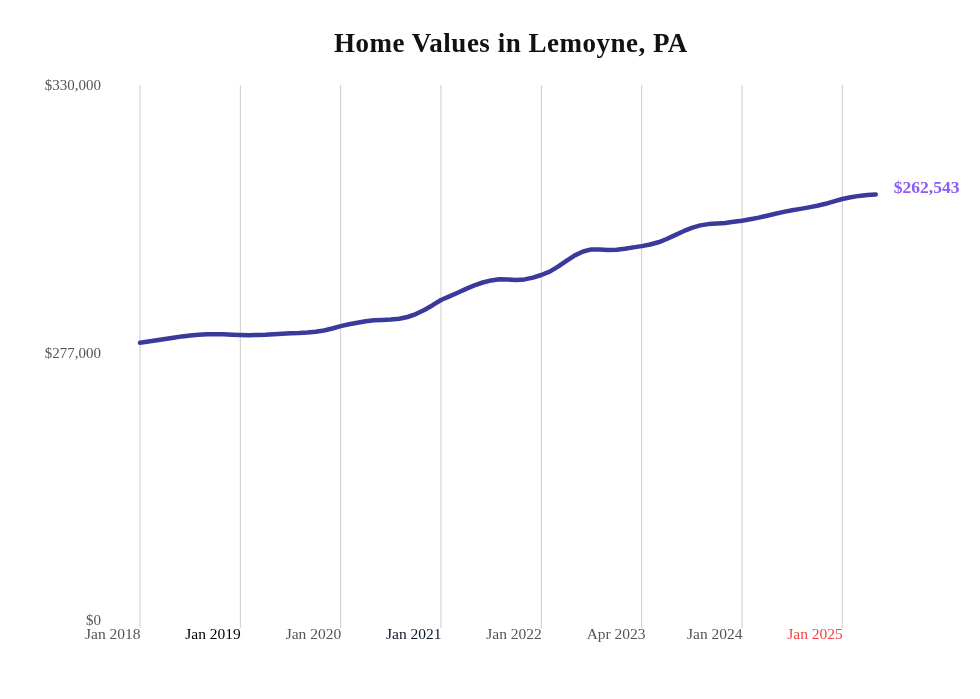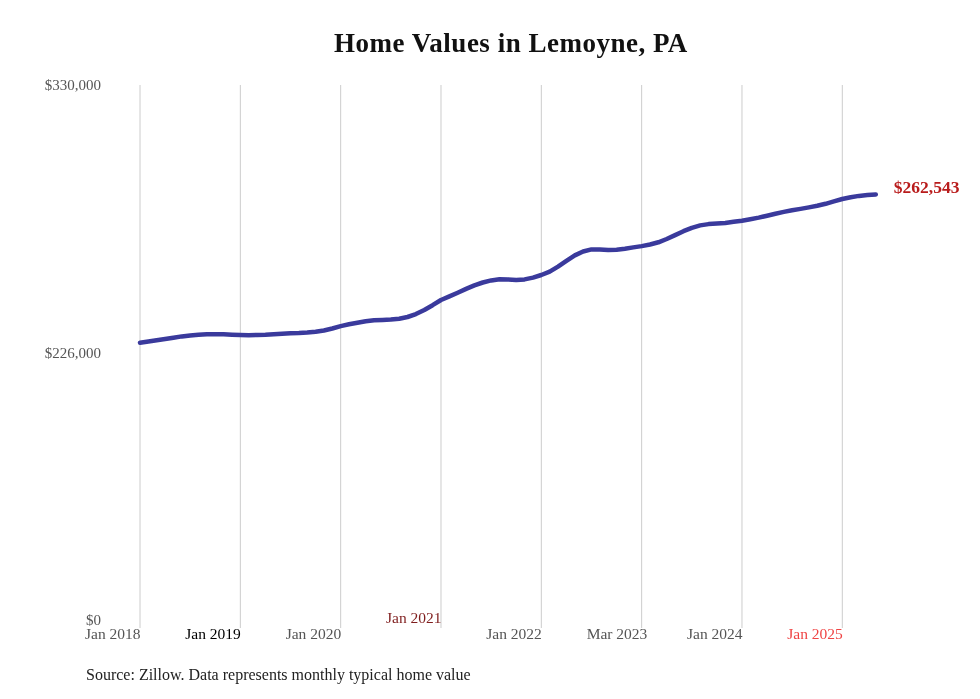--- a/index.html
+++ b/index.html
@@ -79,29 +79,28 @@
         <line x1="535.32" x2="535.32" y1="85" y2="628" stroke="#cccccc" stroke-width="1"></line>
         <line x1="635.6500000000001" x2="635.6500000000001" y1="85" y2="628" stroke="#cccccc" stroke-width="1"></line>
         <line x1="735.98" x2="735.98" y1="85" y2="628" stroke="#cccccc" stroke-width="1"></line>
         <line x1="836.3100000000001" x2="836.3100000000001" y1="85" y2="628" stroke="#cccccc" stroke-width="1"></line>
       </g>
     <path id="series-line" fill="none" stroke-width="4.5" stroke-linecap="round" stroke-linejoin="round" d="M134.0 342.8 L142.4 341.6 L150.7 340.3 L159.1 339.0 L167.4 337.7 L175.8 336.4 L184.2 335.5 L192.5 334.8 L200.9 334.3 L209.2 334.2 L217.6 334.3 L226.0 334.7 L234.3 335.0 L242.7 335.2 L251.1 335.0 L259.4 334.7 L267.8 334.2 L276.1 333.7 L284.5 333.2 L292.9 332.9 L301.2 332.4 L309.6 331.7 L317.9 330.5 L326.3 328.5 L334.7 326.1 L343.0 324.3 L351.4 322.7 L359.7 321.2 L368.1 320.2 L376.5 319.9 L384.8 319.6 L393.2 318.8 L401.5 317.0 L409.9 314.1 L418.3 310.0 L426.6 305.2 L435.0 300.0 L443.4 296.4 L451.7 292.7 L460.1 288.9 L468.4 285.4 L476.8 282.5 L485.2 280.4 L493.5 279.2 L501.9 279.4 L510.2 280.0 L518.6 279.4 L527.0 277.6 L535.3 275.0 L543.7 271.6 L552.0 266.6 L560.4 260.9 L568.8 255.4 L577.1 251.5 L585.5 249.4 L593.8 249.4 L602.2 250.0 L610.6 249.7 L618.9 248.7 L627.3 247.4 L635.7 246.1 L644.0 244.5 L652.4 242.3 L660.7 239.0 L669.1 235.1 L677.5 231.2 L685.8 227.8 L694.2 225.4 L702.5 224.1 L710.9 223.6 L719.3 223.0 L727.6 221.8 L736.0 220.7 L744.3 219.2 L752.7 217.6 L761.1 215.7 L769.4 213.7 L777.8 211.9 L786.1 210.3 L794.5 208.9 L802.9 207.4 L811.2 205.8 L819.6 203.8 L827.9 201.4 L836.3 199.0 L844.7 197.2 L853.0 195.9 L861.4 195.1 L869.8 194.4" stroke="#3a3a9c"></path>
   </svg>
 
   <div id="y-ticks">
       <div class="y-tick" style="top: 611px; color: rgb(85, 85, 85);">$0</div>
-      <div class="y-tick" style="top: 343.5px; color: rgb(85, 85, 85);">$226,000</div>
+      <div class="y-tick" style="top: 343.5px; color: rgb(85, 85, 85);">$277,000</div>
       <div class="y-tick" style="top: 76px; color: rgb(85, 85, 85);">$330,000</div>
     </div>
   <div id="x-ticks">
       <div class="x-tick" style="left: 79px; top: 624px; color: rgb(85, 85, 85);">Jan 2018</div>
       <div class="x-tick" style="left: 179.33px; top: 624px; color: #000000;">Jan 2019</div>
       <div class="x-tick" style="left: 279.66px; top: 624px; color: rgb(85, 85, 85);">Jan 2020</div>
-      <div class="x-tick" style="left: 379.99px; top: 608px; color: #7f1d1d;">Jan 2021</div>
+      <div class="x-tick" style="left: 379.99px; top: 624px; color: #0f172a;">Jan 2021</div>
       <div class="x-tick" style="left: 480.32px; top: 624px; color: rgb(85, 85, 85);">Jan 2022</div>
-      <div class="x-tick" style="left: 580.65px; top: 624px; color: rgb(85, 85, 85);">Mar 2023</div>
+      <div class="x-tick" style="left: 580.65px; top: 624px; color: rgb(85, 85, 85);">Apr 2023</div>
       <div class="x-tick" style="left: 680.98px; top: 624px; color: rgb(85, 85, 85);">Jan 2024</div>
       <div class="x-tick" style="left: 781.31px; top: 624px; color: #ef4444;">Jan 2025</div>
     </div>
 
-  <div class="end-label" style="left: 887.753px; top: 177.362px; color: #b91c1c;">$262,543</div>
-  <div class="source" style="color: rgb(34, 34, 34);">Source: Zillow. Data represents monthly typical home value</div>
+  <div class="end-label" style="left: 887.753px; top: 177.362px; color: #8b5cf6;">$262,543</div>
 </div>
 
 </body></html>

